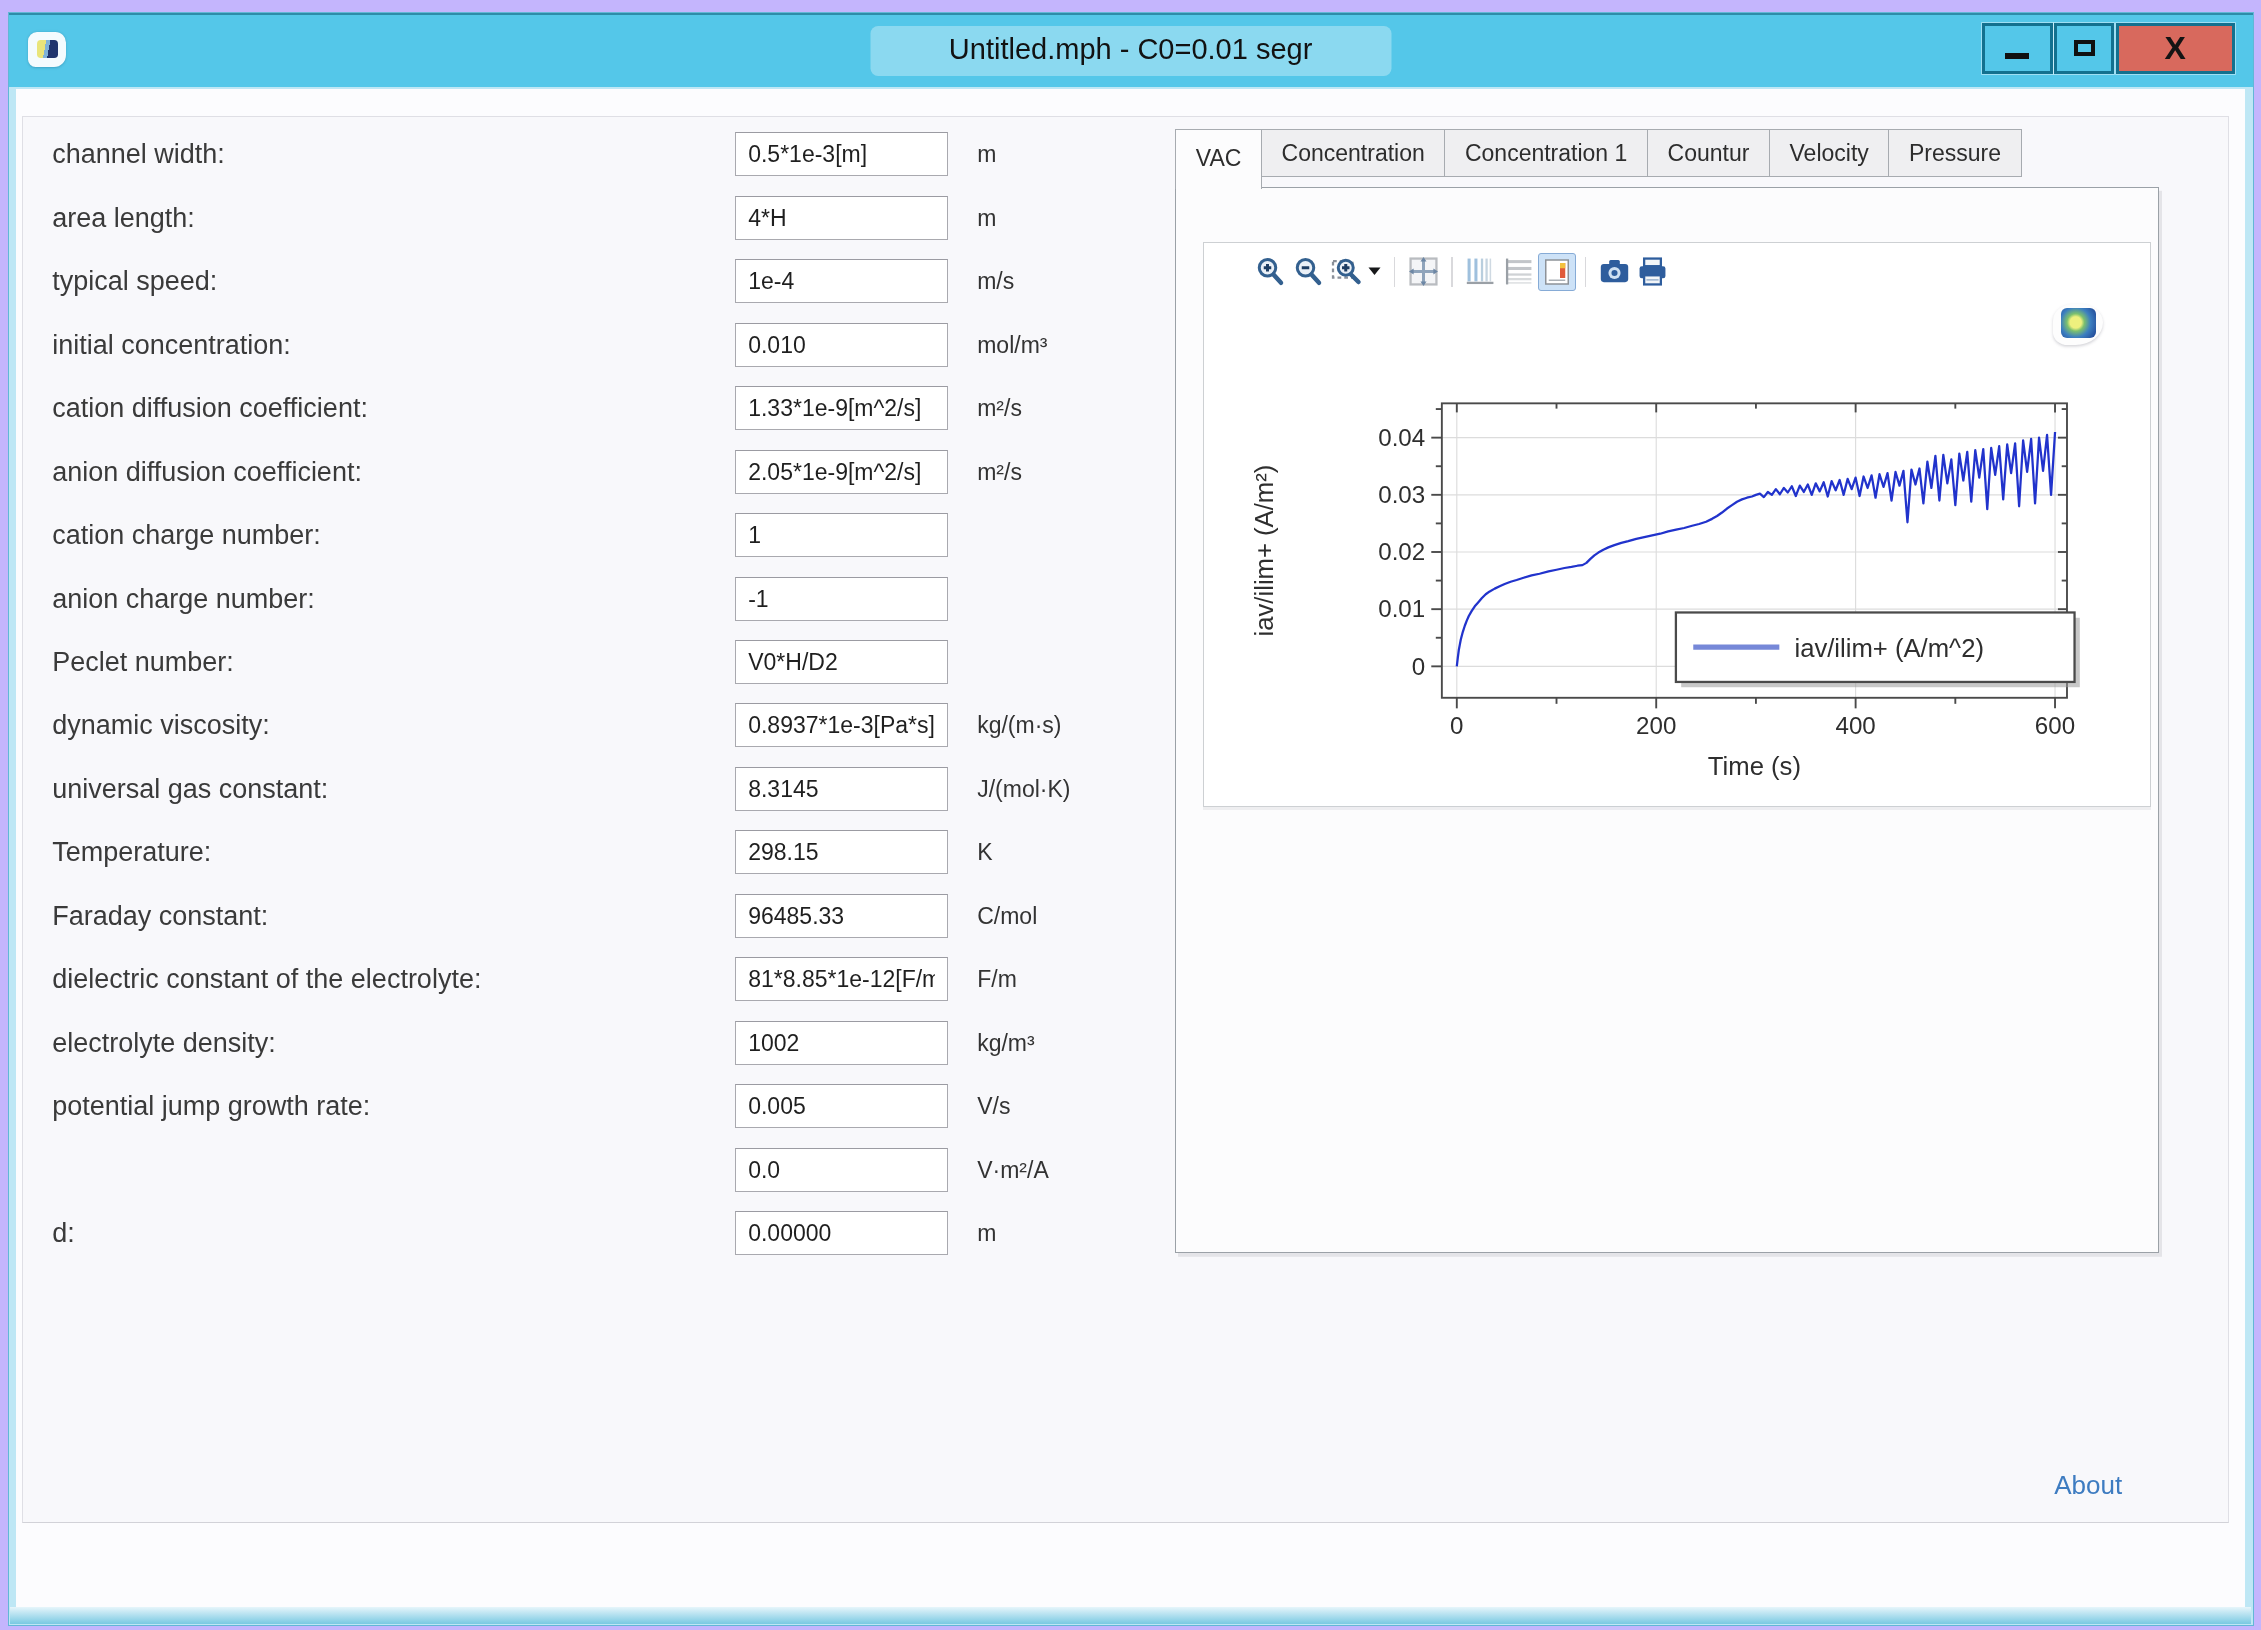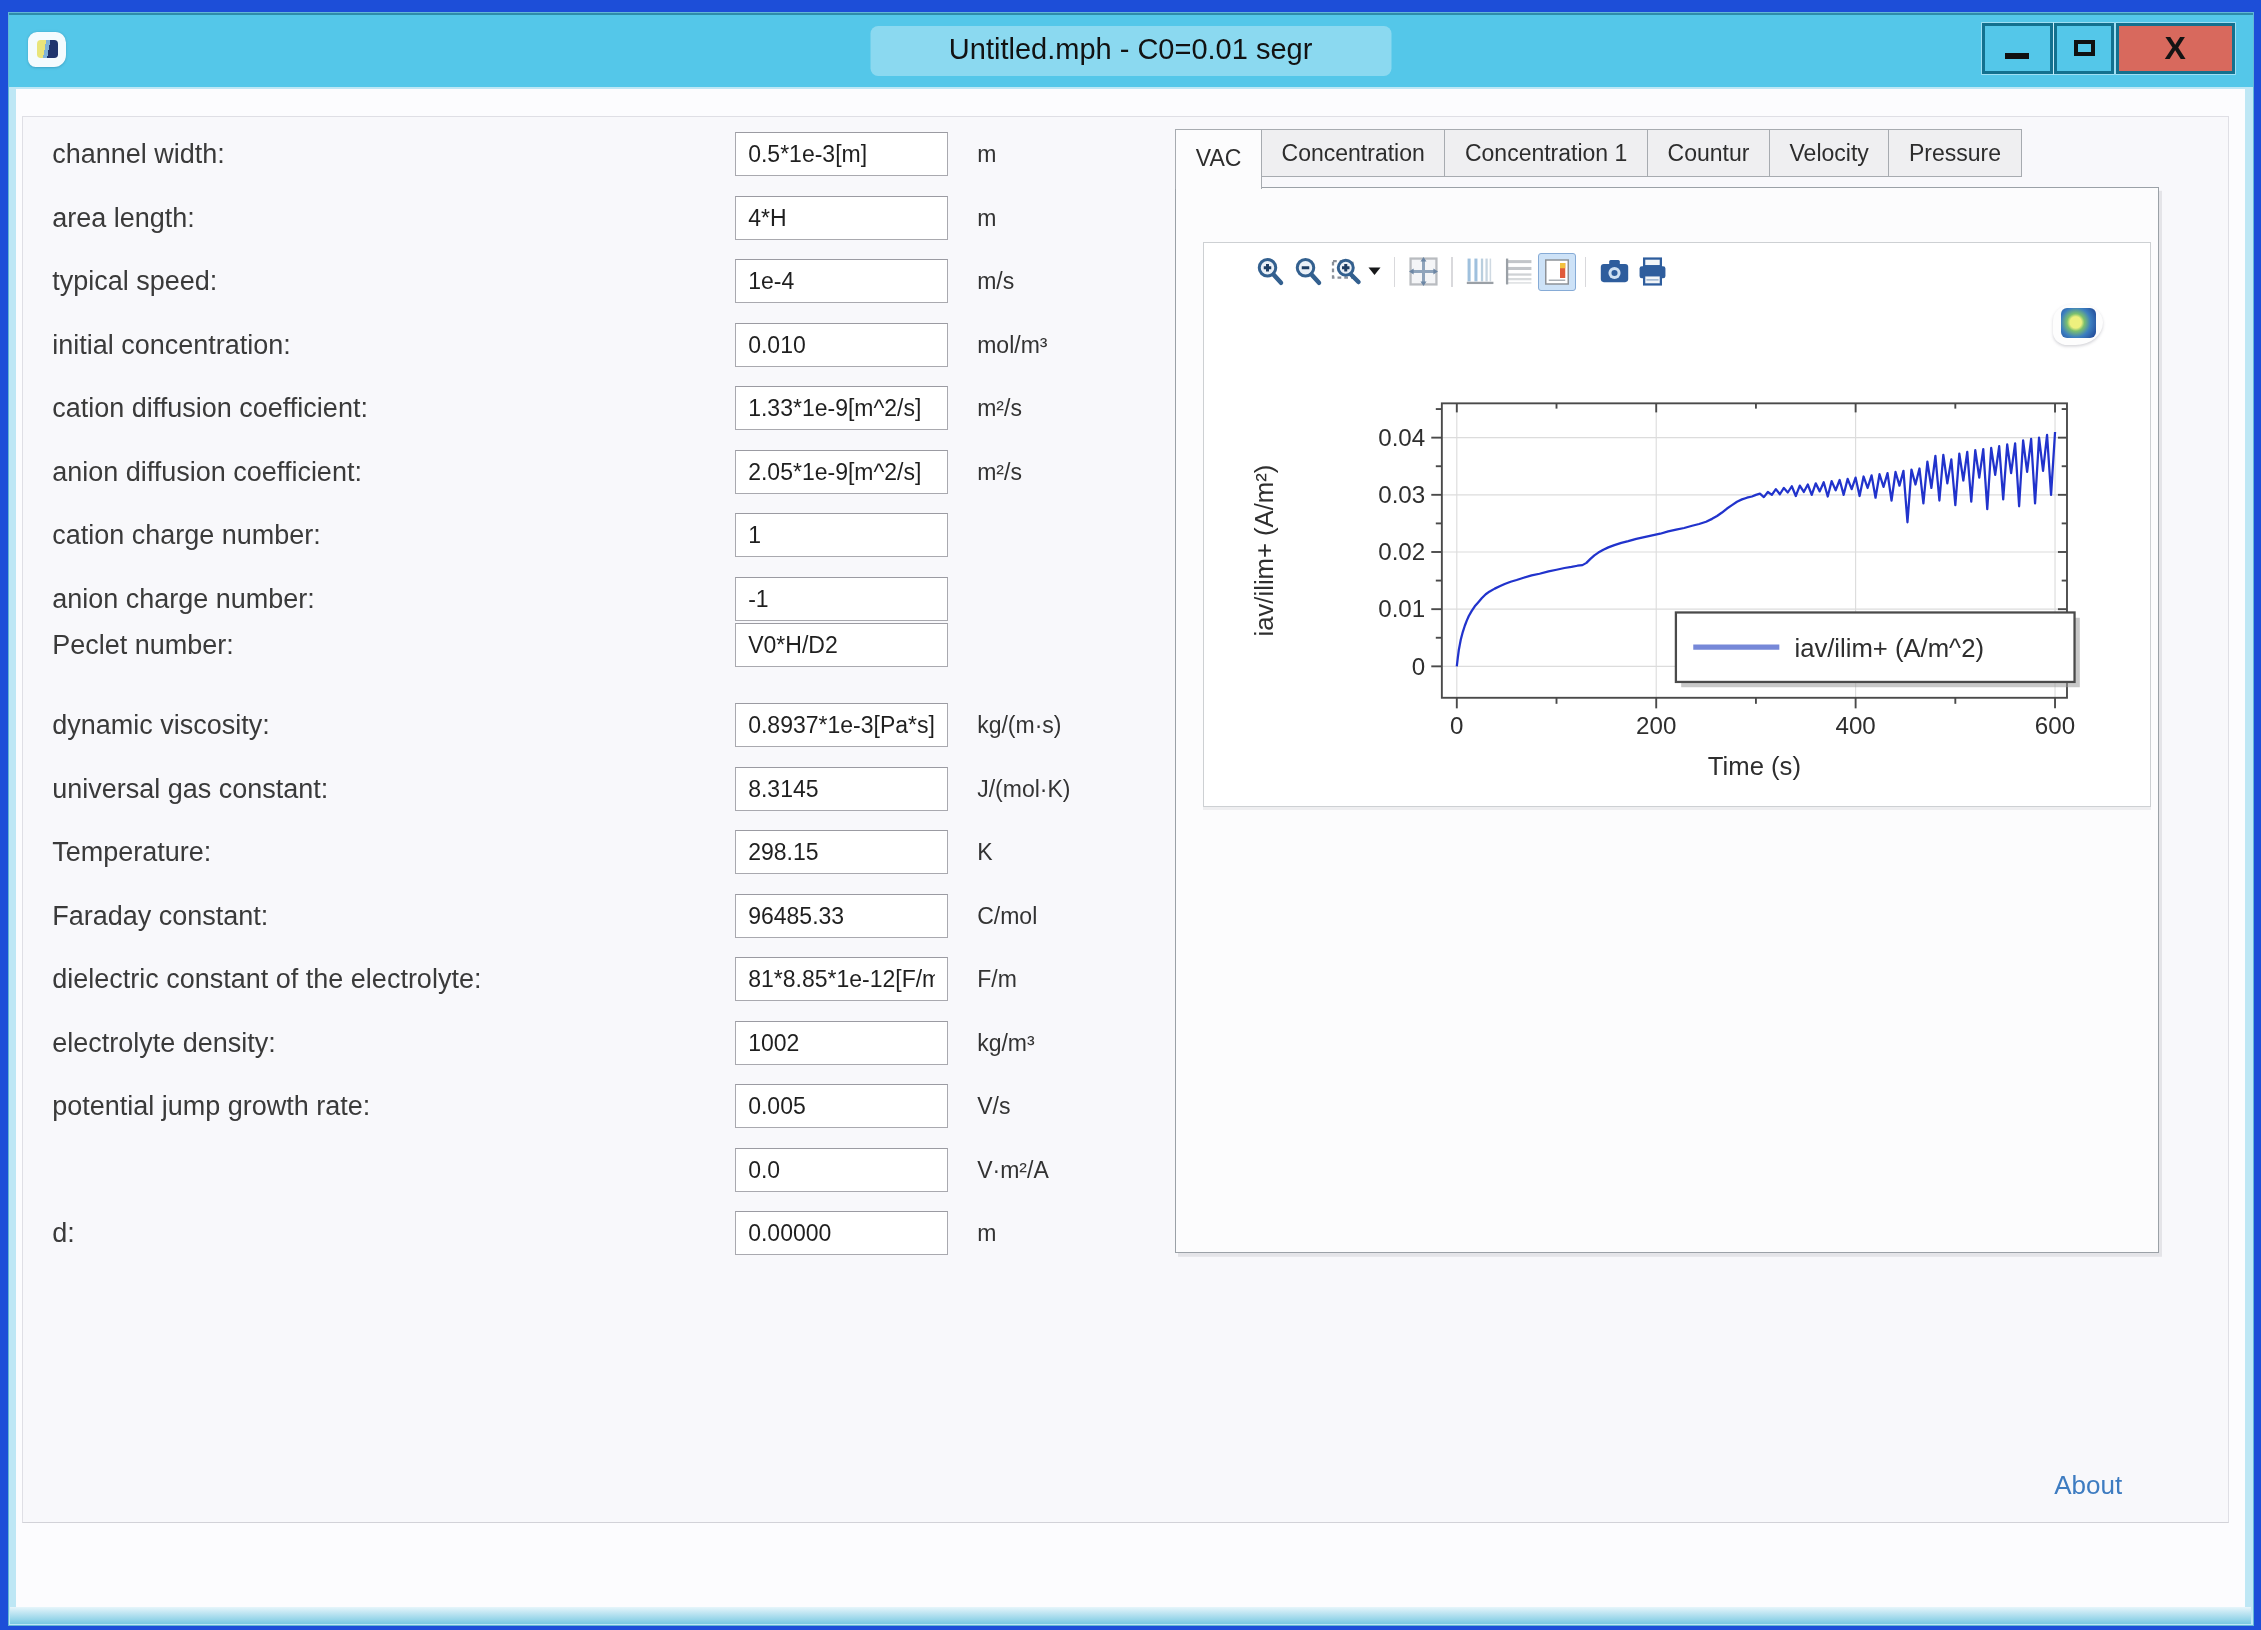--- a/index.html
+++ b/index.html
@@ -1,17 +1,17 @@
 <!DOCTYPE html>
 <html style="font-size:12px"><head>
 <meta charset="utf-8">
 <style>
   * { margin:0; padding:0; box-sizing:border-box; }
   html,body { width:2261px; height:1630px; background:#ffffff; font-family:"Liberation Sans", sans-serif; }
-  #stage { position:relative; width:2261px; height:1630px; background:#1d4ed8; overflow:hidden; }
+  #stage { position:relative; width:2261px; height:1630px; background:#c4b5fd; overflow:hidden; }
 
   
   #window { position:absolute; left:7.6px; top:12px; width:2246px; height:1614px;
             background:#bee7f5; border:1.5px solid #62b7d6; }
   #titlebar { position:absolute; left:0; top:0; right:0; height:74px; background:#54c7e9;
               border-top:2.3px solid #2e8ca9; }
   #app-icon { position:absolute; left:19.6px; top:16.6px; width:38px; height:35px; background:#f4fbfe;
               border-radius:9px 10.6px 12px 7.6px; box-shadow:0 0.8px 2.3px rgba(0,60,90,.25);
               display:flex; align-items:center; justify-content:center; }
   #app-icon .logo { width:21px; height:18px; border-radius:3.8px;
@@ -146,21 +146,21 @@
             <div class="frow" style="top: 396px;">
               <div class="flabel">cation charge number:</div>
               <input class="finput" type="text" value="1" style="">
               <div class="funit"></div>
             </div>
             <div class="frow" style="top: 460px;">
               <div class="flabel">anion charge number:</div>
               <input class="finput" type="text" value="-1" style="">
               <div class="funit"></div>
             </div>
-            <div class="frow" style="top: 506px;">
+            <div class="frow" style="top: 523px;">
               <div class="flabel">Peclet number:</div>
               <input class="finput" type="text" value="V0*H/D2" style="">
               <div class="funit"></div>
             </div>
             <div class="frow" style="top: 586px;">
               <div class="flabel">dynamic viscosity:</div>
               <input class="finput" type="text" value="0.8937*1e-3[Pa*s]" style="">
               <div class="funit">kg/(m·s)</div>
             </div>
             <div class="frow" style="top: 650px;">

